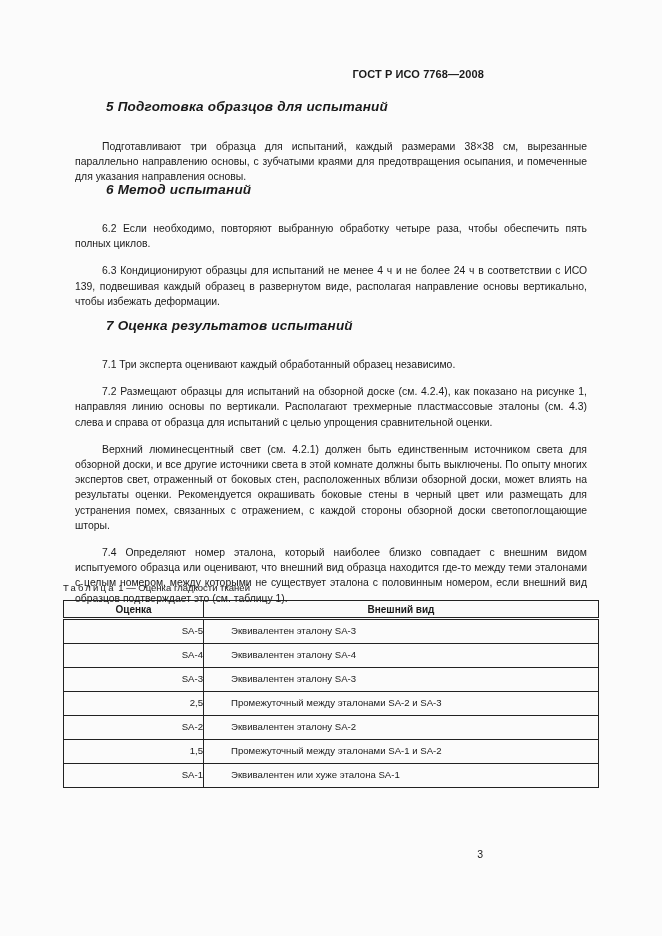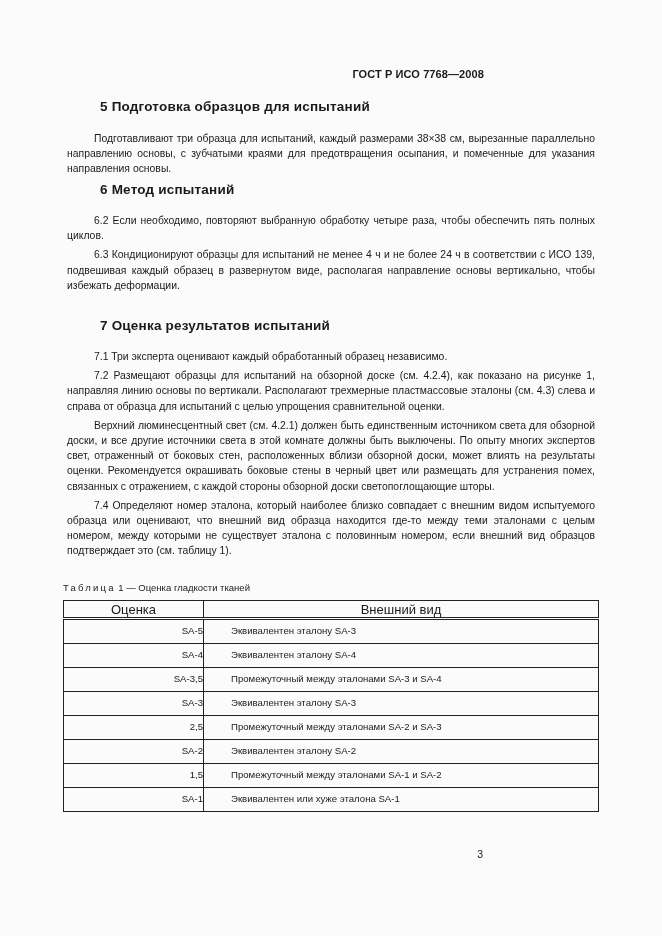--- a/index.html
+++ b/index.html
@@ -10,41 +10,41 @@
     color: #1a1a1a;
     position: relative;
     overflow: hidden;
   }
   .page { position: absolute; left: 0; top: 0; width: 548px; height: 936px; }
   .doc-header {
     position: absolute; right: 64px; top: 68px;
     font-size: 11px; font-weight: bold; letter-spacing: 0.1px;
   }
   .section-title {
-    position: absolute; left: 100px;
-    font-size: 13.5px; font-weight: bold; letter-spacing: 0.2px;
+    position: absolute; left: 106px;
+    font-size: 13.5px; font-weight: bold; letter-spacing: 0.2px; font-style: italic;
   }
   .para {
     position: absolute; left: 63px; width: 536px;
     font-size: 10.4px; line-height: 15.2px;
     text-align: justify;
   }
-  .para p { margin: 4px; text-indent: 27px; }
+  .para p { margin: 12px; text-indent: 27px; }
   .table-caption {
     position: absolute; left: 63px; top: 582px;
     font-size: 9.5px;
   }
   .table-caption .spaced { letter-spacing: 2.2px; text-align: right; }
   table.grade {
     position: absolute; left: 63px; top: 600px;
     width: 536px; border-collapse: collapse;
     font-size: 9.6px;
   }
   table.grade th {
-    font-weight: normal; font-size: 13px; height: 16px;
+    font-weight: bold; font-size: 10px; height: 16px;
     border: 1px solid #222; border-bottom: 3px double #222;
     padding: 0;
     text-align: center;
   }
   table.grade td {
     border: 1px solid #222; height: 23px; padding: 0; vertical-align: top;
   }
   table.grade td span { display: block; padding-top: 5px; }
   table.grade td.c1 { width: 139px; }
   table.grade td.c1 span { padding-left: 41px; text-align: right; }
@@ -102,28 +102,20 @@
       <tr>
         <td class="c1">
             <span>SA-4</span>
           </td>
         <td class="c2">
             <span>Эквивалентен эталону SA-4</span>
           </td>
       </tr>
       <tr>
         <td class="c1">
-            <span>SA-3,5</span>
-          </td>
-        <td class="c2">
-            <span>Промежуточный между эталонами SA-3 и SA-4</span>
-          </td>
-      </tr>
-      <tr>
-        <td class="c1">
             <span>SA-3</span>
           </td>
         <td class="c2">
             <span>Эквивалентен эталону SA-3</span>
           </td>
       </tr>
       <tr>
         <td class="c1">
             <span>2,5</span>
           </td>

